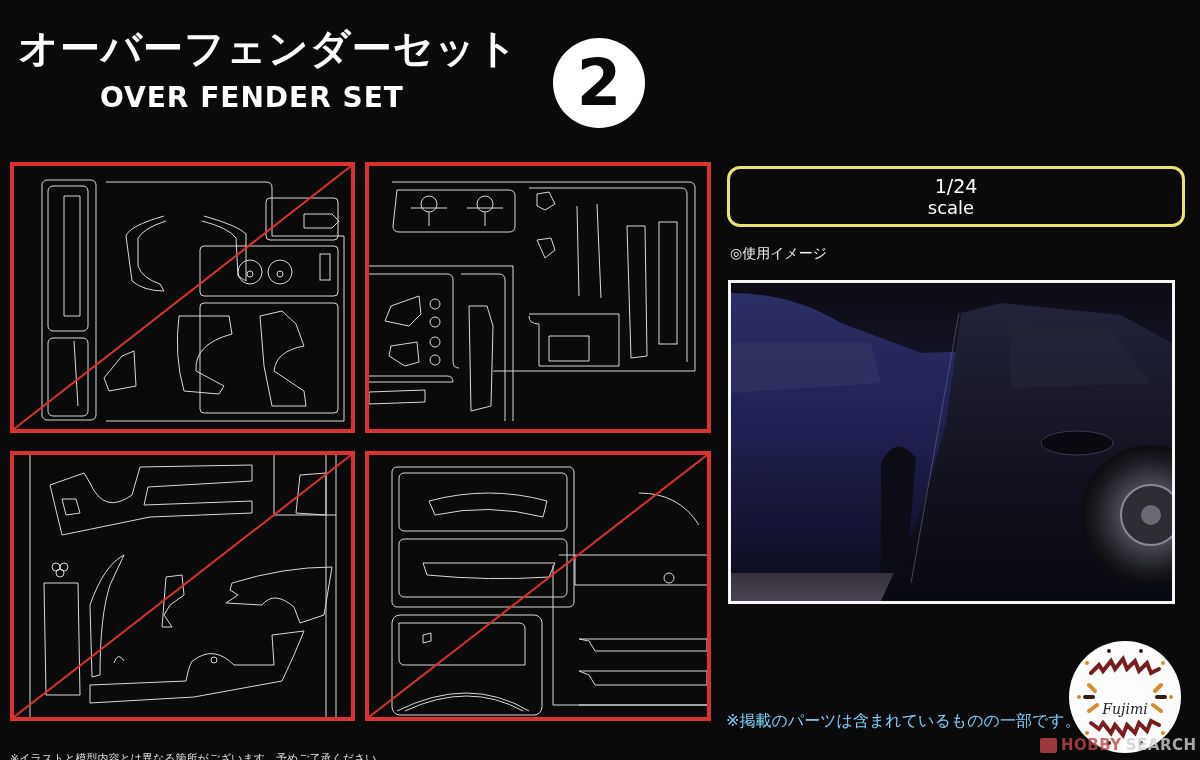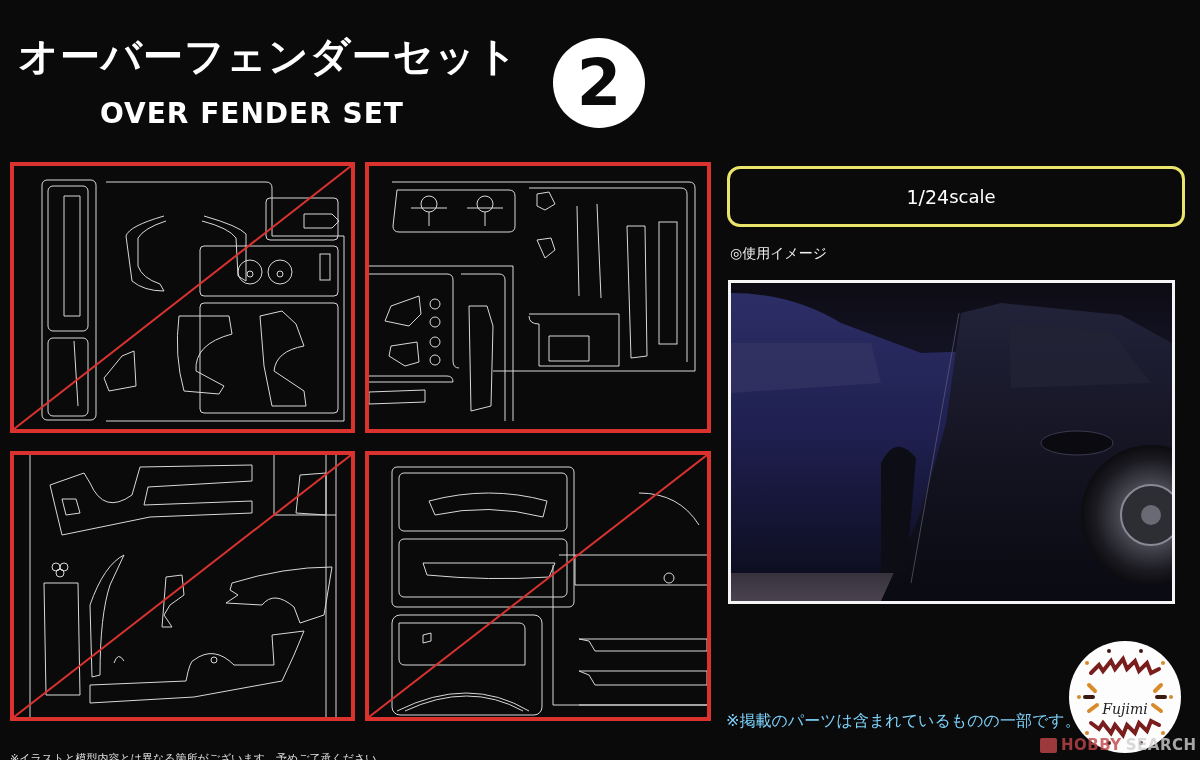--- a/index.html
+++ b/index.html
@@ -1,30 +1,30 @@
 <!DOCTYPE html>
 <html><head>
 <meta charset="utf-8">
 <style>
   * { margin:0; padding:0; box-sizing:border-box; }
   html, body { width:1200px; height:760px; background:#0b0a0b; overflow:hidden; }
   body { position:relative; font-family:"DejaVu Sans", sans-serif; color:#fff; }
 
-  .title-jp { position:absolute; left:18px; top:36px; font-family:"DejaVu Sans", sans-serif; font-weight:bold; font-size:40px; letter-spacing:1px; color:#fff; line-height:1; white-space:nowrap; }
-  .title-en { position:absolute; left:100px; top:100px; font-family:"DejaVu Sans", sans-serif; font-weight:bold; font-size:28px; letter-spacing:1px; color:#fff; line-height:1; white-space:nowrap; }
+  .title-jp { position:absolute; left:18px; top:28px; font-family:"DejaVu Sans", sans-serif; font-weight:bold; font-size:40px; letter-spacing:1px; color:#fff; line-height:1; white-space:nowrap; }
+  .title-en { position:absolute; left:100px; top:84px; font-family:"DejaVu Sans", sans-serif; font-weight:bold; font-size:28px; letter-spacing:1px; color:#fff; line-height:1; white-space:nowrap; }
   .vol-badge { position:absolute; left:553px; top:38px; width:92px; height:90px; border-radius:50%; background:#fff; color:#0b0a0b; font-family:"DejaVu Sans", sans-serif; font-weight:bold; font-size:64px; line-height:90px; text-align:center; }
 
   .panel { position:absolute; border:4px solid #d9322f; background:#0a0a0b; overflow:hidden; }
   .panel svg { position:absolute; left:0; top:0; width:100%; height:100%; }
   #p1 { left:10px; top:162px; width:345px; height:271px; }
   #p2 { left:365px; top:162px; width:346px; height:271px; }
   #p3 { left:10px; top:451px; width:345px; height:270px; }
   #p4 { left:365px; top:451px; width:346px; height:270px; }
 
-  .scale-box { position:absolute; left:727px; top:166px; width:458px; height:61px; border:3px solid #ebe46a; border-radius:13px; display:flex; align-items:center; justify-content:center; white-space:nowrap; }
+  .scale-box { position:absolute; left:727px; top:166px; width:458px; height:61px; border:3px solid #ebe46a; border-radius:13px; display:flex; align-items:center; justify-content:center; white-space:nowrap;flex-direction:column; }
   .scale-box .scale-num { font-family:"DejaVu Sans", sans-serif; font-size:19px; color:#fff; }
   .scale-box .scale-unit { font-family:"DejaVu Sans", sans-serif; font-size:18px; color:#fff; margin-right:10px; }
   .scale-box .scale-desc { font-family:"DejaVu Sans", sans-serif; font-size:18px; color:#fff; }
 
   .usage-label { position:absolute; left:730px; top:245px; font-size:14px; color:#f2f2f2; white-space:nowrap; }
 
   .photo { position:absolute; left:728px; top:280px; width:447px; height:324px; border:3px solid #f5f5f5; overflow:hidden;
            background: linear-gradient(180deg,#0d0c14 0%, #15152a 30%, #1b1b35 55%, #141320 80%, #2a2733 100%); }
   .photo svg { position:absolute; left:0; top:0; width:100%; height:100%; }
 

